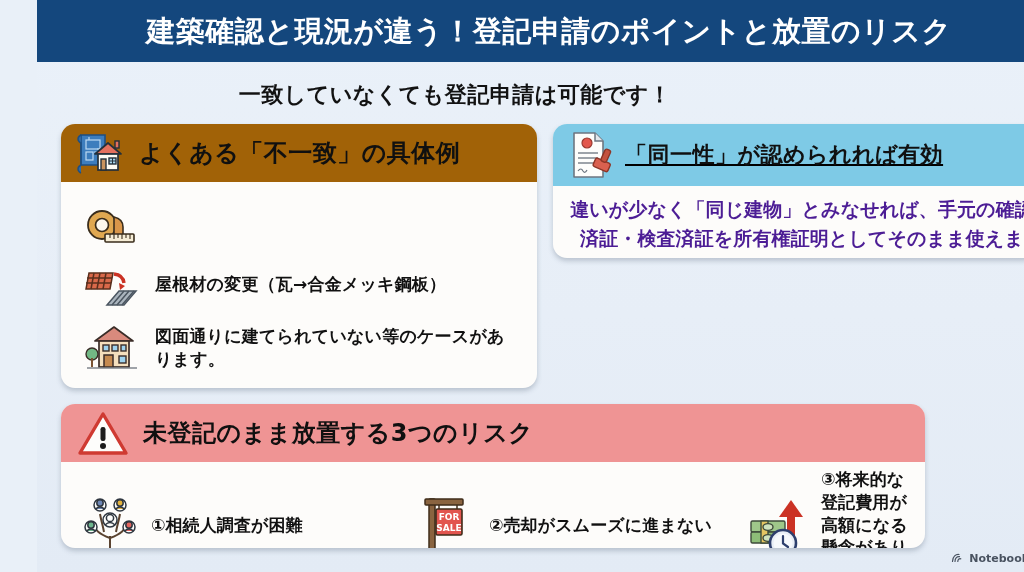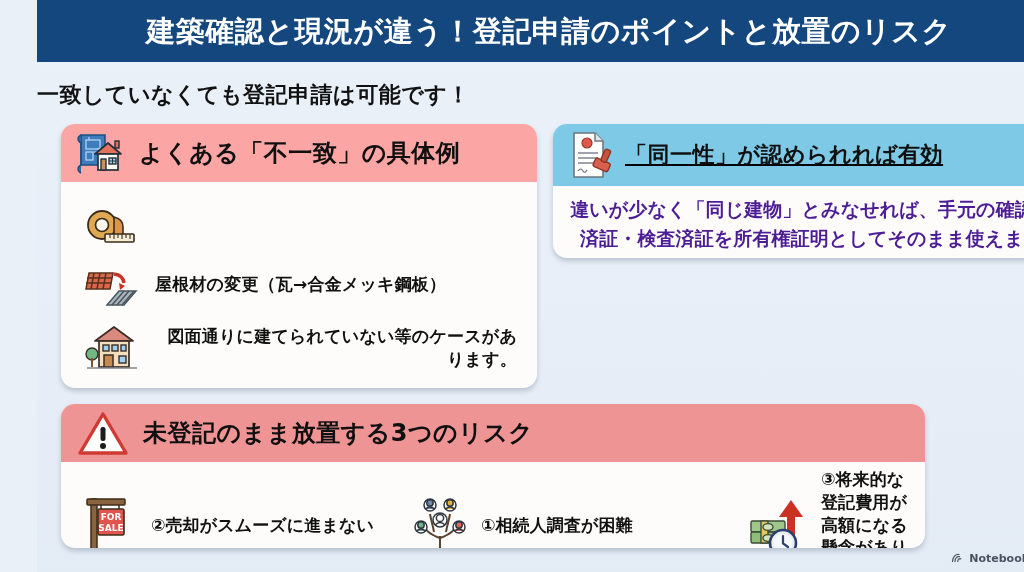--- a/index.html
+++ b/index.html
@@ -46,21 +46,21 @@
     letter-spacing: .5px;
     white-space: nowrap;
     line-height: 1;
   }
 
   
   .subtitle {
     position: absolute;
     left: 0; top: 80px;
     width: 836px;
-    text-align: left;
+    text-align: center;
     font-size: 22px;
     font-weight: 700;
     color: #121212;
     letter-spacing: .5px;
   }
 
   
   .card {
     position: absolute;
     background: #fdfcfa;
@@ -75,21 +75,21 @@
     padding: 6px 10px 6px 12px;
     min-height: 52px;
   }
   .card-head .htext {
     font-size: 23px;
     font-weight: 700;
     color: #101010;
     letter-spacing: .5px;
     white-space: nowrap;
   }
-  .head-orange { background: #fca5a5; }
+  .head-orange { background: #a16207; }
   .head-blue   { background: #7ecae6; }
   .head-green  { background: #a6dbb1; }
   .head-red    { background: #ef9494; }
 
   .card-body { padding: 14px 16px 12px 16px; }
 
   
   #card-mismatch { left: 24px; top: 124px; width: 476px; height: 264px; }
   #card-mismatch .card-head { min-height: 54px; padding-left: 14px; }
   #card-mismatch .card-head .htext { font-size: 24px; }
@@ -110,21 +110,21 @@
     justify-content: center;
   }
   .mm-text {
     font-size: 17px;
     font-weight: 700;
     color: #111;
     line-height: 1.34;
     padding-top: 9px;
     letter-spacing: .2px;
   }
-  .mm-text.two { padding-top: 1px; text-align: right; }
+  .mm-text.two { padding-top: 1px; }
 
   
   #card-identity { left: 516px; top: 124px; width: 484px; height: 134px; }
   #card-giveup   { left: 516px; top: 272px; width: 484px; height: 116px; }
   #card-identity .card-head, #card-giveup .card-head { min-height: 50px; padding-left: 14px; text-decoration: underline; }
   #card-identity .card-head .htext, #card-giveup .card-head .htext { font-size: 22px; }
 
   .rc-body {
     padding: 9px 0 8px 14px;
     font-size: 19px;
@@ -311,76 +311,76 @@
           <path d="M26 4 L49 43 H3 z" fill="#fdfdfb" stroke="#cf3a32" stroke-width="3.4" stroke-linejoin="round"></path>
           <rect x="23.5" y="17" width="5" height="14" rx="2.2" fill="#1d1d1d"></rect>
           <circle cx="26" cy="36" r="3" fill="#1d1d1d"></circle>
         </svg>
       </span>
       <span class="htext">未登記のまま放置する3つのリスク</span>
     </div>
 
     <div class="risk-row">
 
+      <div class="risk-item r1">
+        <span class="risk-ico">
+          <svg width="62" height="66" viewBox="0 0 62 66">
+            <g stroke="#5a4330" stroke-width="2" fill="none">
+              <path d="M31 58 v-14"></path>
+              <path d="M31 46 C20 42 16 38 14 32"></path>
+              <path d="M31 46 C42 42 46 38 48 32"></path>
+              <path d="M25 40 C24 34 22 28 21 22"></path>
+              <path d="M37 40 C38 34 40 28 41 22"></path>
+            </g>
+            <path d="M26 58 q5 6 10 0 l2 5 h-14 z" fill="#8d6742" stroke="#5a4330" stroke-width="1.6"></path>
+            <g stroke="#2f3740" stroke-width="1.5">
+              <circle cx="21" cy="13" r="6" fill="#fdfdfb"></circle>
+              <circle cx="21" cy="11" r="3.2" fill="#6d86b5"></circle>
+              <path d="M16.5 17 q4.5 -4 9 0" fill="#6d86b5"></path>
+            </g>
+            <g stroke="#2f3740" stroke-width="1.5">
+              <circle cx="41" cy="13" r="6" fill="#fdfdfb"></circle>
+              <circle cx="41" cy="11" r="3.2" fill="#e3b23c"></circle>
+              <path d="M36.5 17 q4.5 -4 9 0" fill="#e3b23c"></path>
+            </g>
+            <g stroke="#2f3740" stroke-width="1.5">
+              <circle cx="12" cy="35" r="6" fill="#fdfdfb"></circle>
+              <circle cx="12" cy="33" r="3.2" fill="#6cb58d"></circle>
+              <path d="M7.5 39 q4.5 -4 9 0" fill="#6cb58d"></path>
+            </g>
+            <g stroke="#2f3740" stroke-width="1.5">
+              <circle cx="50" cy="35" r="6" fill="#fdfdfb"></circle>
+              <circle cx="50" cy="33" r="3.2" fill="#e2655f"></circle>
+              <path d="M45.5 39 q4.5 -4 9 0" fill="#e2655f"></path>
+            </g>
+            <g stroke="#2f3740" stroke-width="1.5">
+              <circle cx="31" cy="28" r="7" fill="#fdfdfb"></circle>
+              <circle cx="31" cy="26" r="3.6" fill="#fdfdfb"></circle>
+              <path d="M26 33 q5 -5 10 0" fill="#fdfdfb"></path>
+            </g>
+          </svg>
+        </span>
+        <span class="risk-text">①相続人調査が困難</span>
+      </div>
+
       <div class="risk-item r2">
         <span class="risk-ico">
           <svg width="62" height="68" viewBox="0 0 62 68">
             <rect x="12" y="8" width="6" height="54" rx="1" fill="#8a6440" stroke="#3f2c1a" stroke-width="1.5"></rect>
             <rect x="8" y="8" width="38" height="6" rx="1" fill="#8a6440" stroke="#3f2c1a" stroke-width="1.5"></rect>
             <path d="M22 14 v4 M40 14 v4" stroke="#3f2c1a" stroke-width="1.5"></path>
             <rect x="19" y="18" width="26" height="26" rx="1.5" fill="#e2554f" stroke="#3f2c1a" stroke-width="1.6"></rect>
             <text x="32" y="29" font-family="'DejaVu Sans','Liberation Sans',sans-serif" font-size="9" font-weight="700" fill="#ffffff" text-anchor="middle">FOR</text>
             <text x="32" y="40" font-family="'DejaVu Sans','Liberation Sans',sans-serif" font-size="9" font-weight="700" fill="#ffffff" text-anchor="middle">SALE</text>
             <path d="M8 62 h16" stroke="#3f2c1a" stroke-width="1.5"></path>
           </svg>
         </span>
         <span class="risk-text">②売却がスムーズに進まない</span>
       </div>
 
-      <div class="risk-item r1">
-        <span class="risk-ico">
-          <svg width="62" height="66" viewBox="0 0 62 66">
-            <g stroke="#5a4330" stroke-width="2" fill="none">
-              <path d="M31 58 v-14"></path>
-              <path d="M31 46 C20 42 16 38 14 32"></path>
-              <path d="M31 46 C42 42 46 38 48 32"></path>
-              <path d="M25 40 C24 34 22 28 21 22"></path>
-              <path d="M37 40 C38 34 40 28 41 22"></path>
-            </g>
-            <path d="M26 58 q5 6 10 0 l2 5 h-14 z" fill="#8d6742" stroke="#5a4330" stroke-width="1.6"></path>
-            <g stroke="#2f3740" stroke-width="1.5">
-              <circle cx="21" cy="13" r="6" fill="#fdfdfb"></circle>
-              <circle cx="21" cy="11" r="3.2" fill="#6d86b5"></circle>
-              <path d="M16.5 17 q4.5 -4 9 0" fill="#6d86b5"></path>
-            </g>
-            <g stroke="#2f3740" stroke-width="1.5">
-              <circle cx="41" cy="13" r="6" fill="#fdfdfb"></circle>
-              <circle cx="41" cy="11" r="3.2" fill="#e3b23c"></circle>
-              <path d="M36.5 17 q4.5 -4 9 0" fill="#e3b23c"></path>
-            </g>
-            <g stroke="#2f3740" stroke-width="1.5">
-              <circle cx="12" cy="35" r="6" fill="#fdfdfb"></circle>
-              <circle cx="12" cy="33" r="3.2" fill="#6cb58d"></circle>
-              <path d="M7.5 39 q4.5 -4 9 0" fill="#6cb58d"></path>
-            </g>
-            <g stroke="#2f3740" stroke-width="1.5">
-              <circle cx="50" cy="35" r="6" fill="#fdfdfb"></circle>
-              <circle cx="50" cy="33" r="3.2" fill="#e2655f"></circle>
-              <path d="M45.5 39 q4.5 -4 9 0" fill="#e2655f"></path>
-            </g>
-            <g stroke="#2f3740" stroke-width="1.5">
-              <circle cx="31" cy="28" r="7" fill="#fdfdfb"></circle>
-              <circle cx="31" cy="26" r="3.6" fill="#fdfdfb"></circle>
-              <path d="M26 33 q5 -5 10 0" fill="#fdfdfb"></path>
-            </g>
-          </svg>
-        </span>
-        <span class="risk-text">①相続人調査が困難</span>
-      </div>
-
       <div class="risk-item r3">
         <span class="risk-ico">
           <svg width="64" height="68" viewBox="0 0 64 68">
             <g stroke="#3e4a3a" stroke-width="1.4">
               <rect x="4" y="30" width="34" height="11" rx="1.5" fill="#9fc88a"></rect>
               <rect x="4" y="41" width="34" height="11" rx="1.5" fill="#8ebd78"></rect>
               <rect x="14" y="30" width="7" height="22" fill="#e5c662"></rect>
               <ellipse cx="21" cy="36" rx="5" ry="3.4" fill="#cfe3bd"></ellipse>
               <ellipse cx="21" cy="47" rx="5" ry="3.4" fill="#cfe3bd"></ellipse>
             </g>

